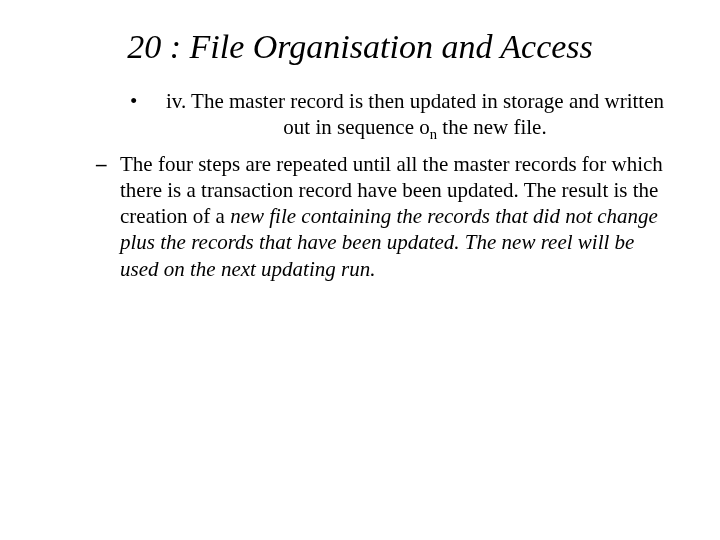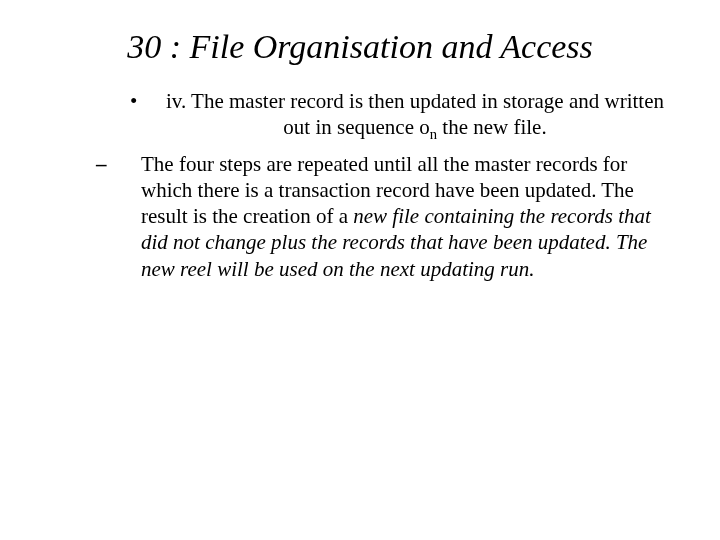--- a/index.html
+++ b/index.html
@@ -48,36 +48,35 @@
     position: relative;
   }
   .lvl1 .dash {
     position: absolute;
     left: 48px;
     top: 0;
     font-weight: bold;
   }
   .lvl1 .text {
     display: block;
-    margin-left: 21px;
   }
   .italic {
     font-style: italic;
   }
   sub {
     font-size: 0.7em;
     vertical-align: sub;
     line-height: 0;
   }
 </style>
 </head>
 <body>
 
 <div class="slide">
-  <h1 class="title">30 : File Organisation and Access</h1>
+  <h1 class="title">20 : File Organisation and Access</h1>
 
   <div class="body">
 
     <div class="lvl2">
       <span class="bullet">•</span>
       <span class="text"><span>iv. The master record is then updated in storage and written out in sequence o</span><sub>n</sub><span> the new file.</span></span>
     </div>
 
     <div class="lvl1">
       <span class="dash">–</span>

